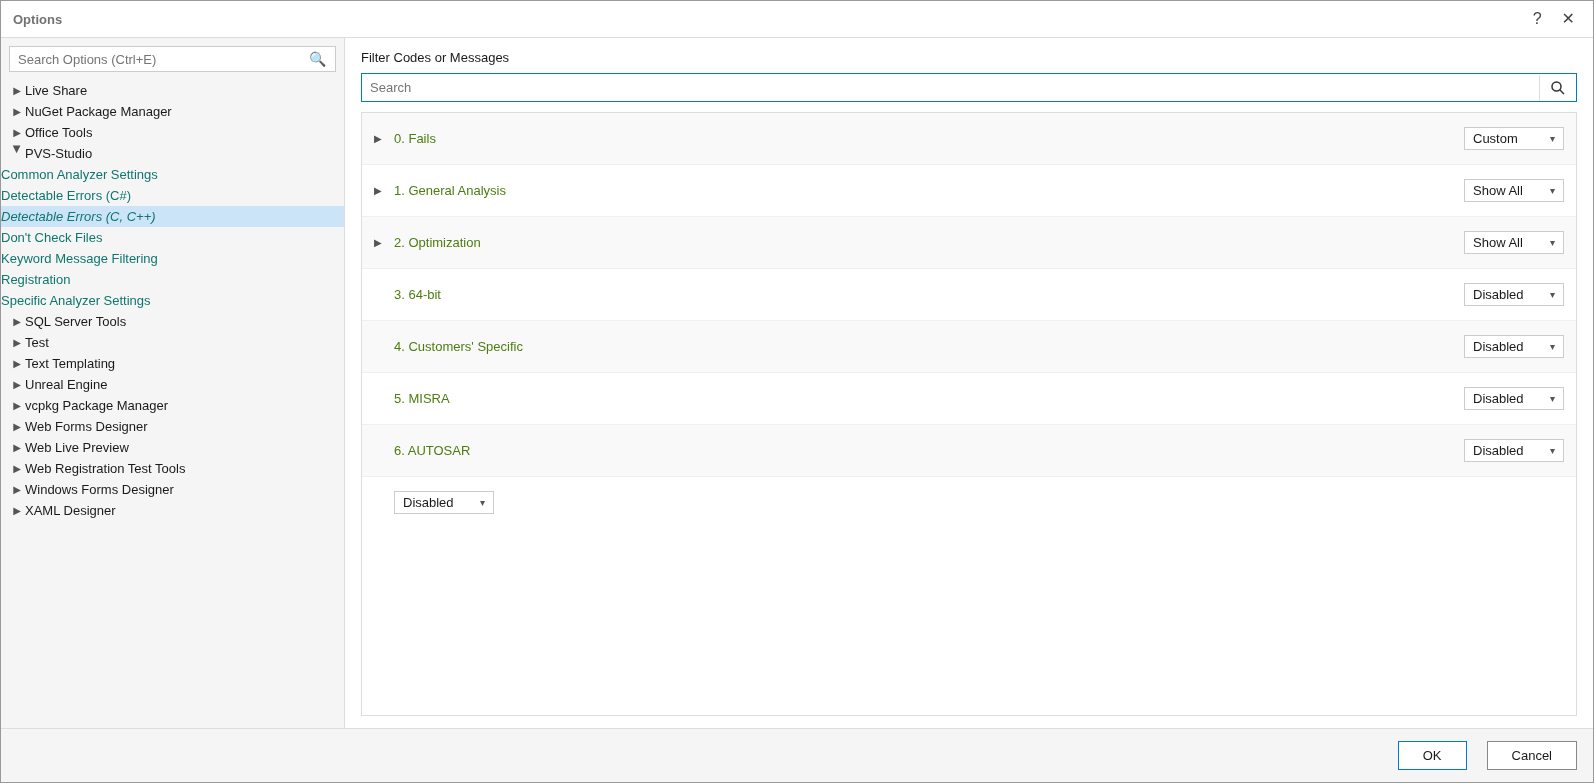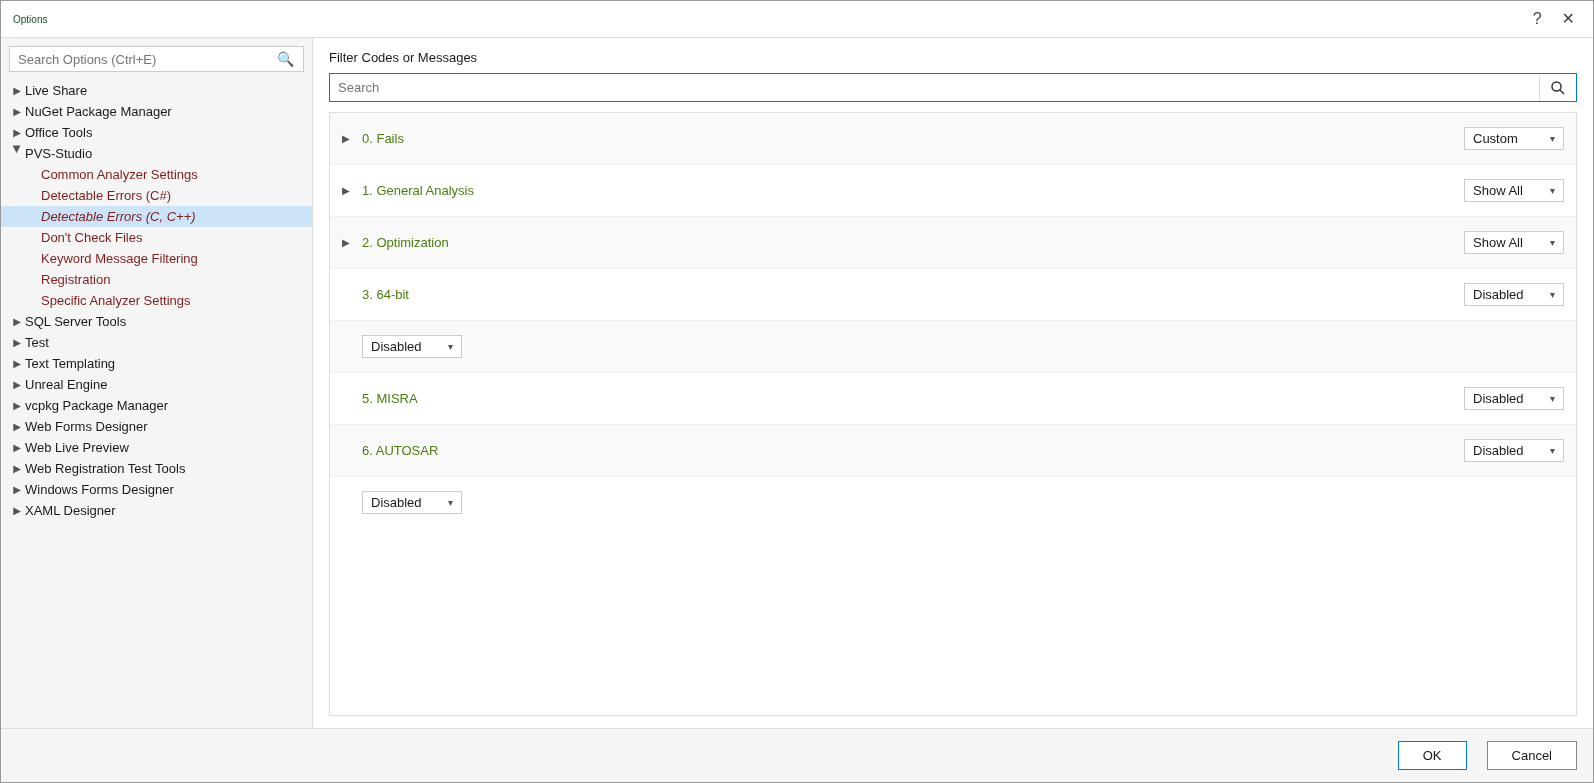--- a/index.html
+++ b/index.html
@@ -27,23 +27,23 @@
       background: #fff;
       padding: 8px 12px;
       display: flex;
       align-items: center;
       justify-content: space-between;
       border-bottom: 1px solid #ddd;
       flex-shrink: 0;
     }
 
     .title-bar-left {
-      font-size: 10px;
-      color: #14532d;
-      font-weight: 400;
+      font-size: 13px;
+      color: #737373;
+      font-weight: 700;
     }
 
     .title-bar-right {
       display: flex;
       gap: 8px;
       align-items: center;
     }
 
     .title-btn {
       background: none;
@@ -56,21 +56,21 @@
     }
 
     .dialog-body {
       display: flex;
       flex: 1;
       overflow: hidden;
     }
 
     
     .left-panel {
-      width: 312px;
+      width: 344px;
       display: flex;
       flex-direction: column;
       background: #f5f5f5;
       border-right: 1px solid #ddd;
       flex-shrink: 0;
     }
 
     .search-box {
       display: flex;
       align-items: center;
@@ -118,23 +118,22 @@
       display: inline-flex;
       align-items: center;
       justify-content: center;
     }
 
     .tree-item .arrow.expanded { transform: rotate(90deg); display: inline-block; }
 
     .tree-item-label { flex: 1; }
 
     .tree-child {
-      padding-left: 40px;
-      font-size: 13px;
-      color: #7f1d1d;
+      font-size: 13px;
+      color: #0f766e;
       padding-top: 3px;
       padding-bottom: 3px;
       cursor: pointer;
     }
     .tree-child.selected { background: #cce4f7; font-style: italic; }
 
     
     .tree-container::-webkit-scrollbar { width: 12px; }
     .tree-container::-webkit-scrollbar-track { background: #f0f0f0; }
     .tree-container::-webkit-scrollbar-thumb { background: #c0c0c0; border: 2px solid #f0f0f0; }
@@ -389,20 +388,21 @@
           <div class="rule-row">
             <span class="rule-expand"></span>
             <span class="rule-name">3. 64-bit</span>
             <div class="rule-dropdown">
               <span>Disabled</span>
               <span class="dd-arrow">▾</span>
             </div>
           </div>
           <div class="rule-row">
             <span class="rule-expand"></span>
+            <span class="rule-name">4. Customers' Specific</span>
             <div class="rule-dropdown">
               <span>Disabled</span>
               <span class="dd-arrow">▾</span>
             </div>
           </div>
           <div class="rule-row">
             <span class="rule-expand"></span>
             <span class="rule-name">5. MISRA</span>
             <div class="rule-dropdown">
               <span>Disabled</span>

